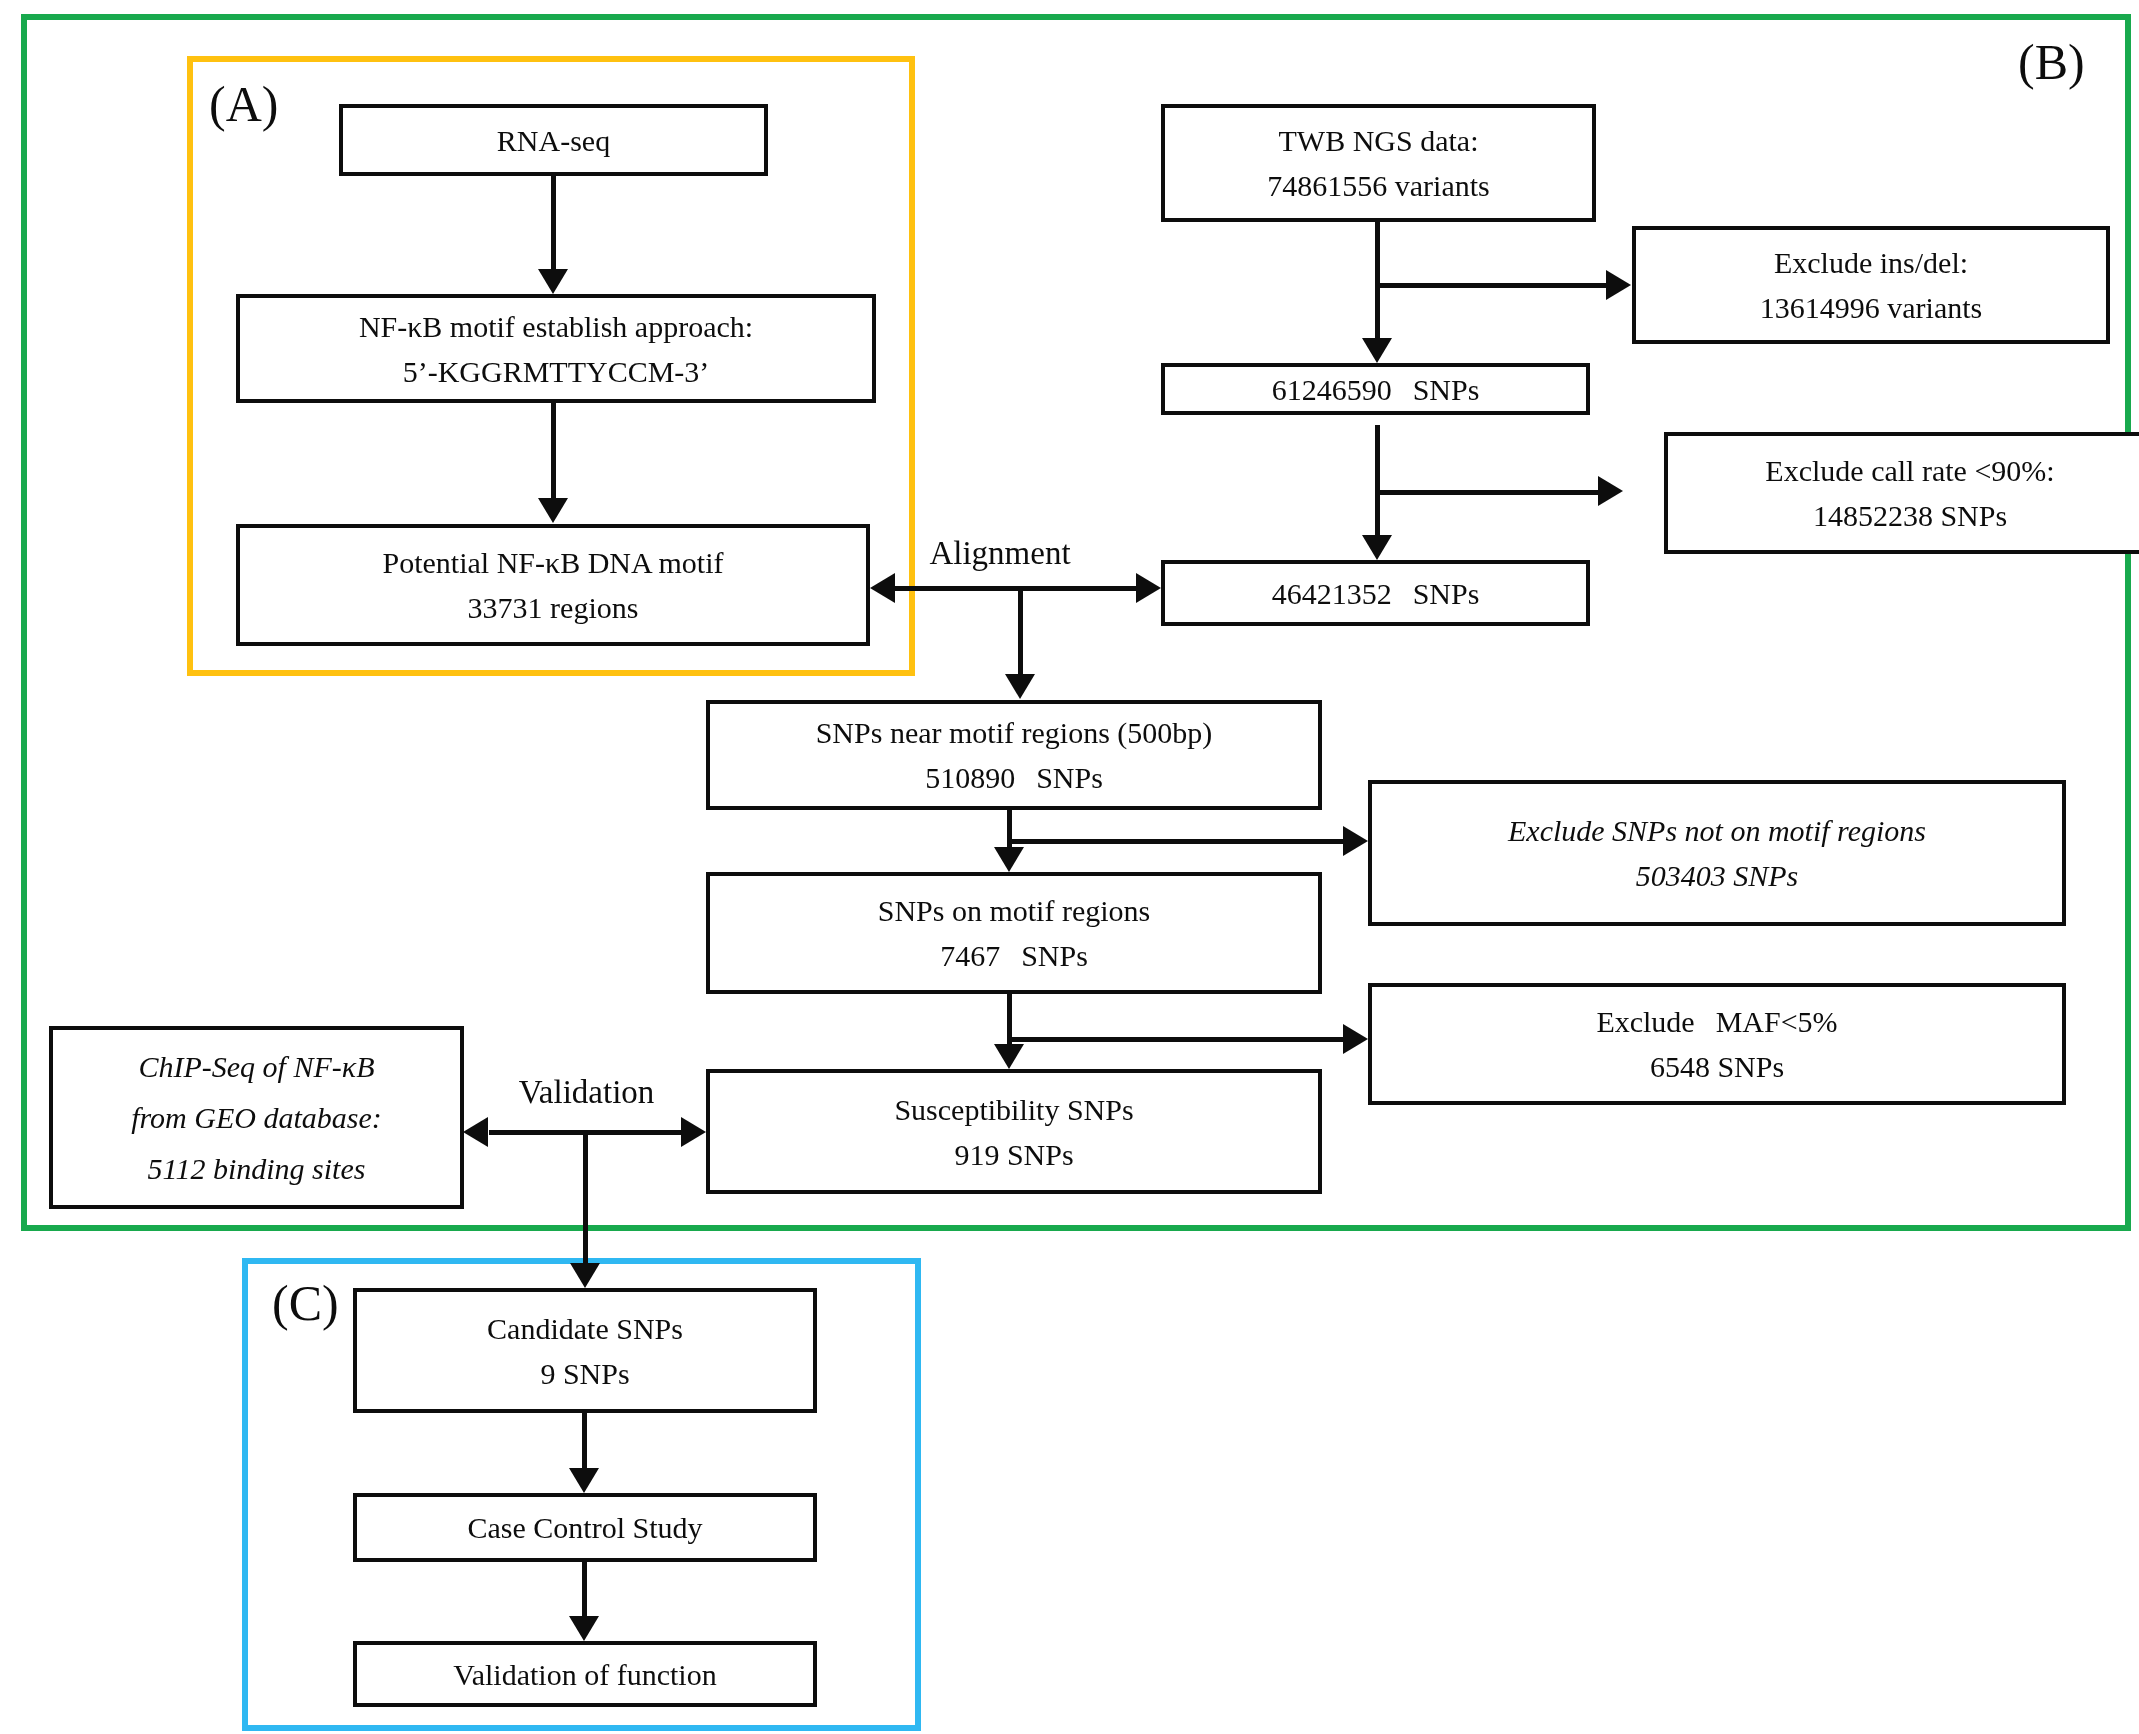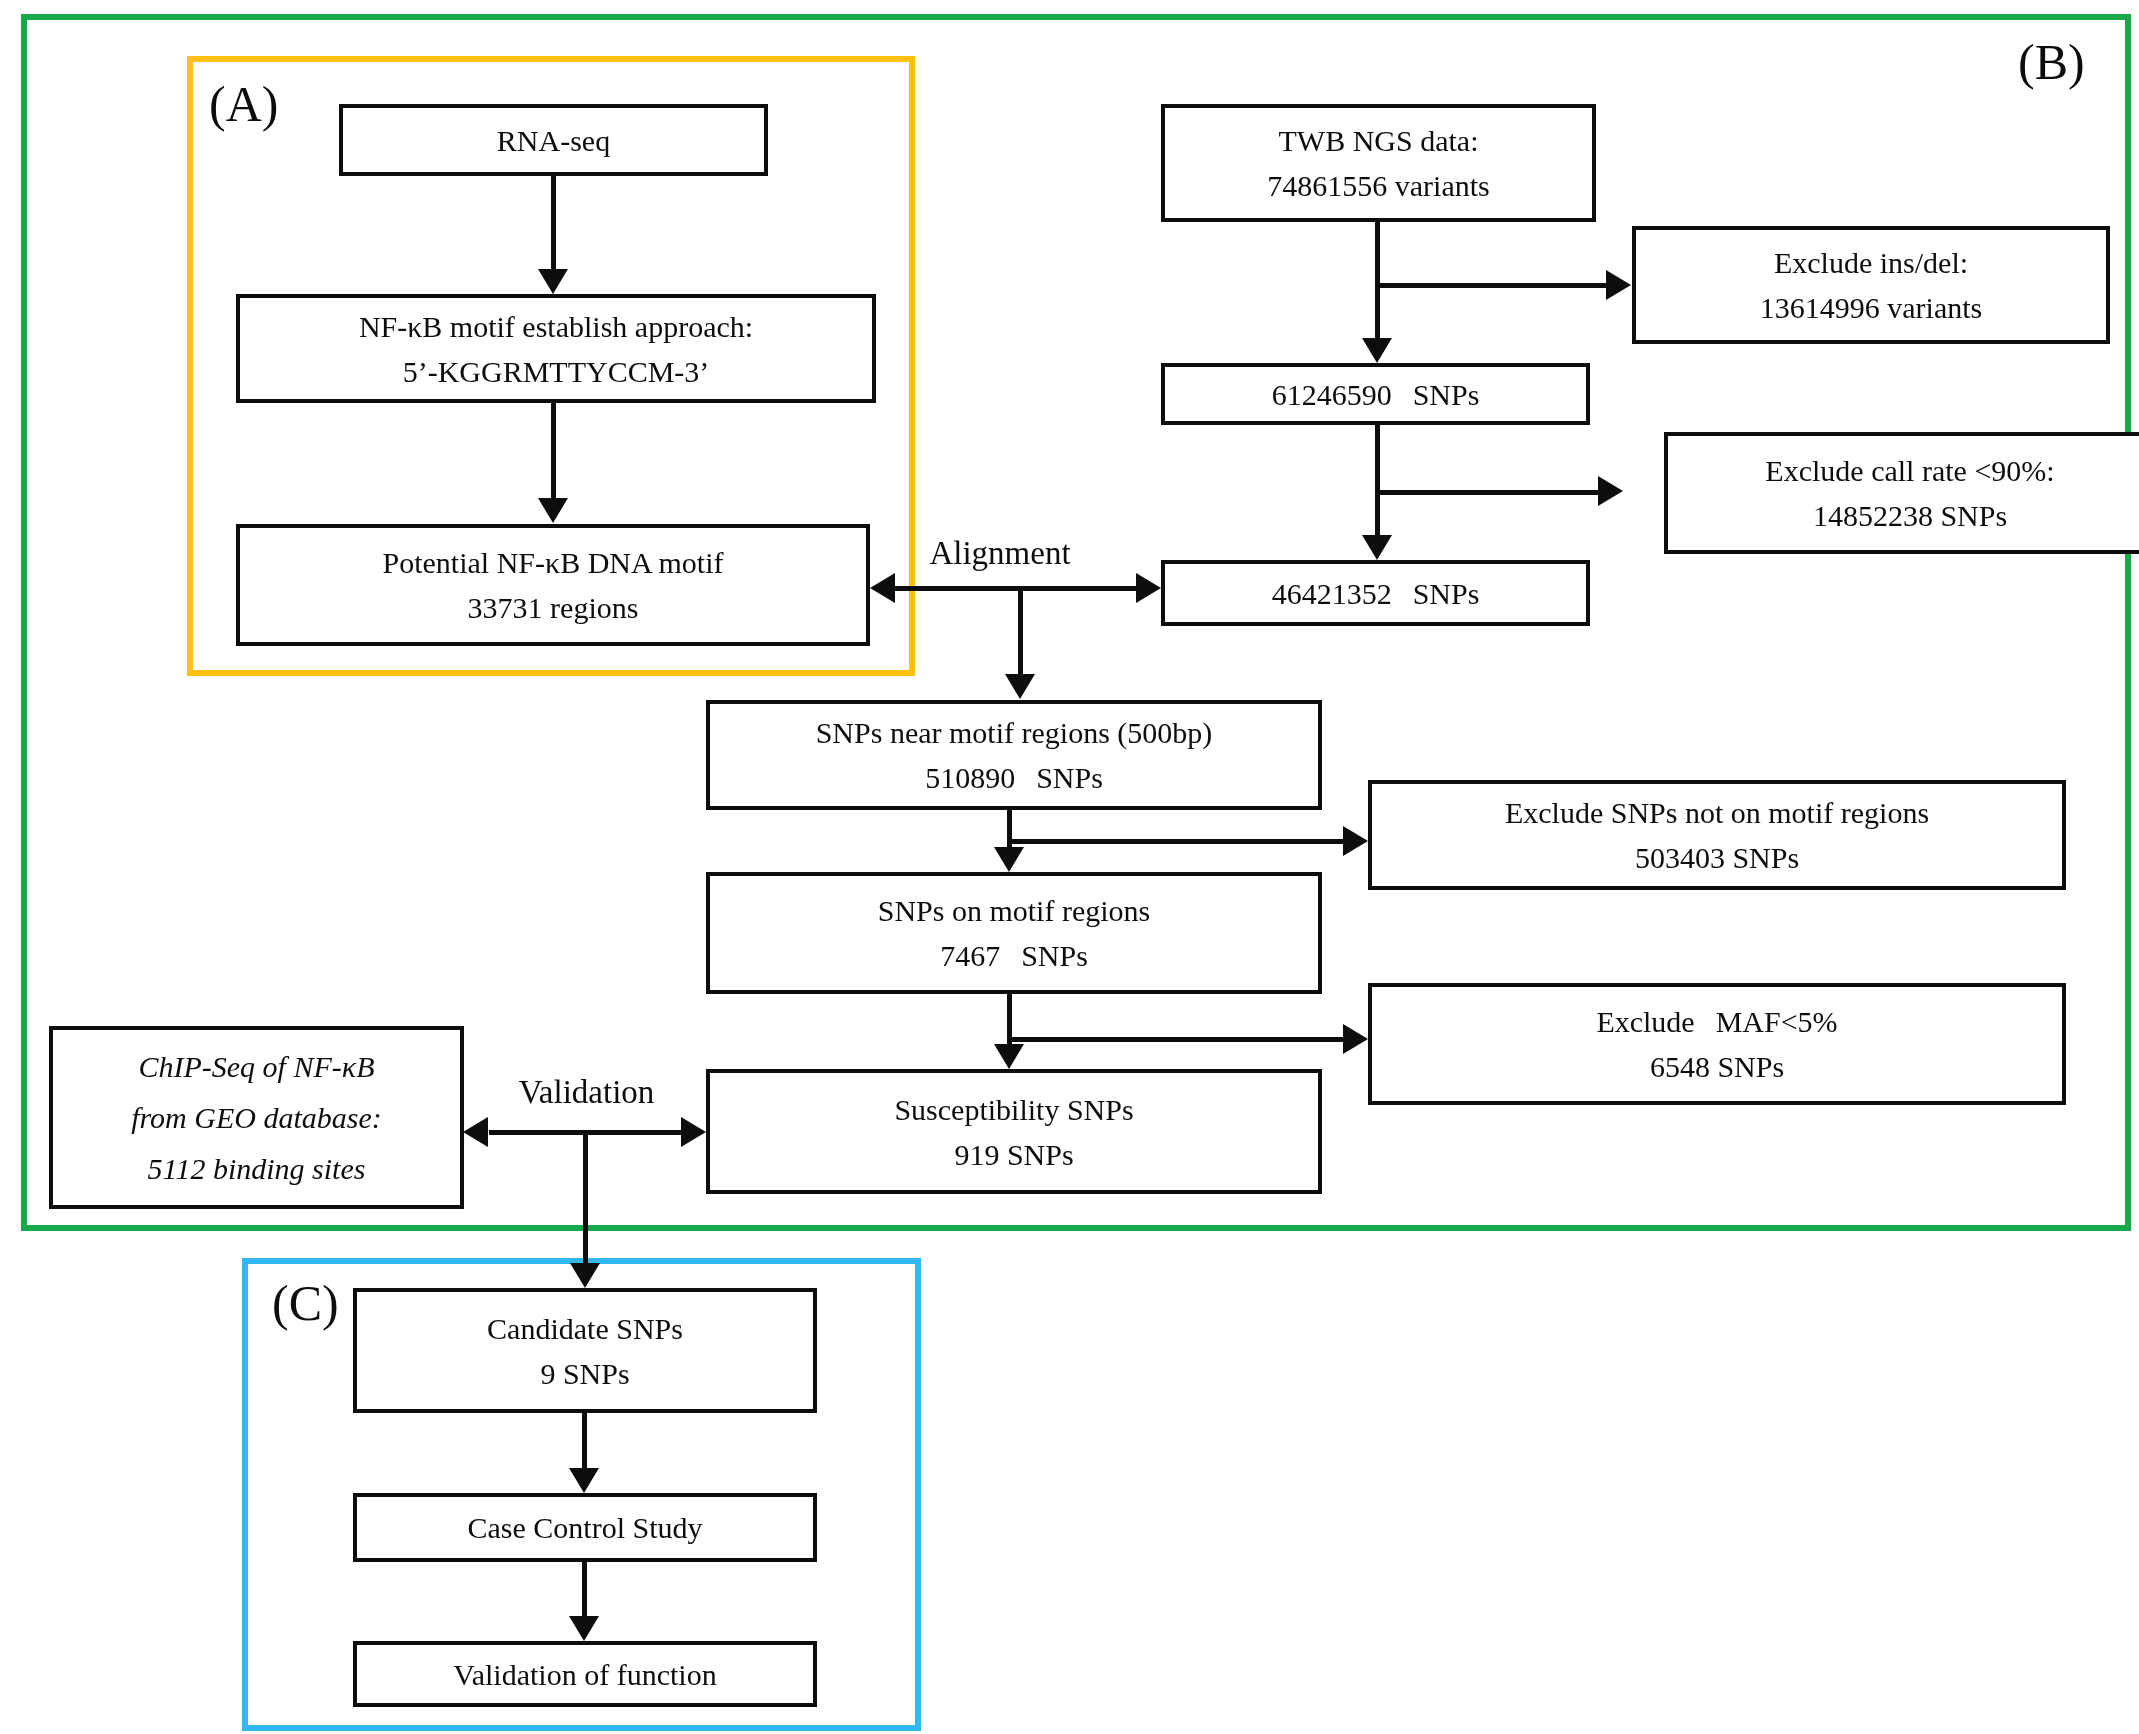--- a/index.html
+++ b/index.html
@@ -71,39 +71,39 @@
   <div class="box" style="left:1161px;top:104px;width:435px;height:118px;">
     <span>TWB NGS data:</span>
     <span>74861556 variants</span>
   </div>
 
   <div class="box" style="left:1632px;top:226px;width:478px;height:118px;">
     <span>Exclude ins/del:</span>
     <span>13614996 variants</span>
   </div>
 
-  <div class="box" style="left:1161px;top:363px;width:429px;height:62px;">
+  <div class="box" style="left:1161px;top:363px;width:429px;height:52px;">
     <span class="ws">61246590 SNPs</span>
   </div>
 
   <div class="box" style="left:1623px;top:432px;width:492px;height:122px;margin-left:41px;">
     <span>Exclude call rate &lt;90%:</span>
     <span>14852238 SNPs</span>
   </div>
 
   <div class="box" style="left:1161px;top:560px;width:429px;height:66px;">
     <span class="ws">46421352 SNPs</span>
   </div>
 
   <div class="box" style="left:706px;top:700px;width:616px;height:110px;">
     <span>SNPs near motif regions (500bp)</span>
     <span class="ws">510890 SNPs</span>
   </div>
 
-  <div class="box" style="left:1368px;top:780px;width:698px;height:110px;">
+  <div class="box" style="left:1368px;top:780px;width:698px;height:146px;font-style:italic;">
     <span>Exclude SNPs not on motif regions</span>
     <span>503403 SNPs</span>
   </div>
 
   <div class="box" style="left:706px;top:872px;width:616px;height:122px;">
     <span>SNPs on motif regions</span>
     <span class="ws">7467 SNPs</span>
   </div>
 
   <div class="box" style="left:1368px;top:983px;width:698px;height:122px;">

